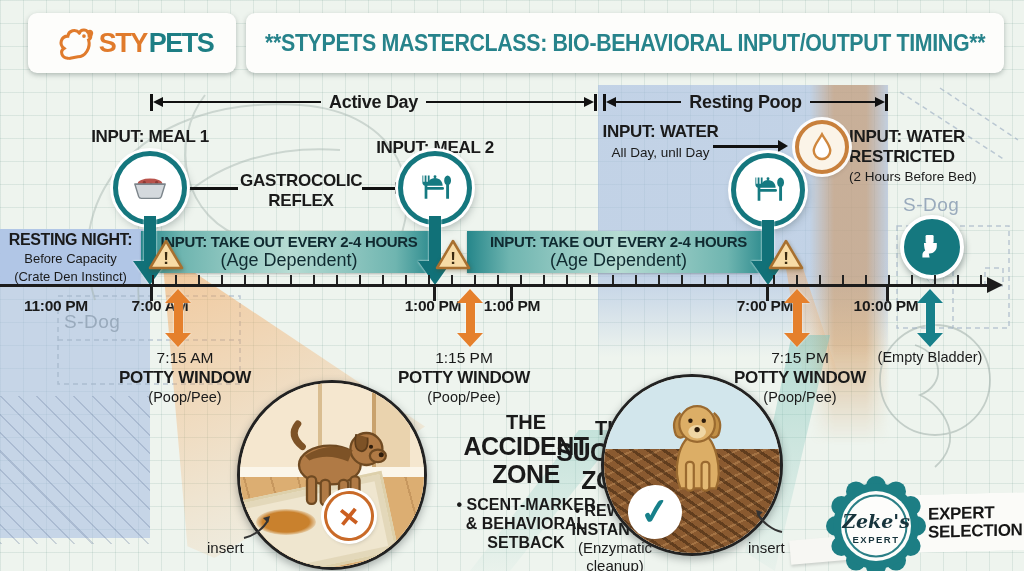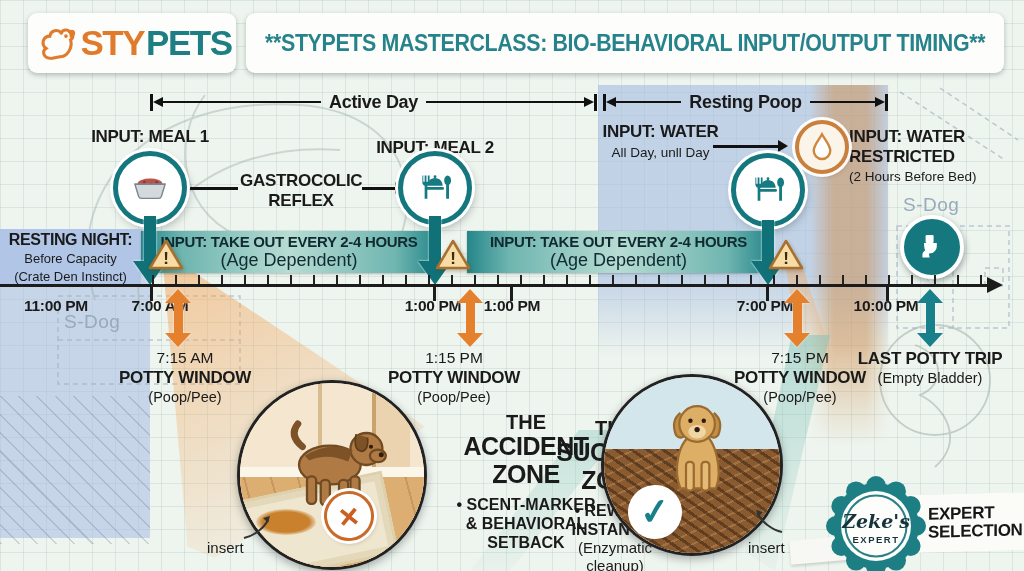--- a/index.html
+++ b/index.html
@@ -16,21 +16,21 @@
     background:linear-gradient(180deg, rgba(165,188,225,.6) 0 70%, rgba(165,188,225,0) 100%);}
   .region-tan{left:810px;top:85px;width:80px;height:360px;
     background:linear-gradient(90deg, rgba(205,140,75,0), rgba(205,140,75,.5) 30% 70%, rgba(205,140,75,0));
     -webkit-mask-image:linear-gradient(180deg,#000 72%,transparent);mask-image:linear-gradient(180deg,#000 72%,transparent);}
   .hatch{left:0;top:396px;width:150px;height:148px;
     background:repeating-linear-gradient(45deg, rgba(100,120,155,.28) 0 1.5px, transparent 1.5px 13px);}
   .beam{pointer-events:none;}
   
   .card{position:absolute;background:#fdfdfb;border-radius:9px;box-shadow:0 2px 5px rgba(60,80,75,.35);}
   .logo-card{left:28px;top:13px;width:208px;height:60px;display:flex;align-items:center;justify-content:center;gap:2px;}
-  .brand{font-size:35px;font-weight:800;letter-spacing:-1.5px;}
+  .brand{font-size:27px;font-weight:800;letter-spacing:-1.5px;}
   .brand-sty{color:#e07b2c;} .brand-pets{color:#1d7e84;}
   .title-card{left:246px;top:13px;width:758px;height:60px;display:flex;align-items:center;justify-content:center;}
   .title-card span{color:#27838b;font-weight:800;font-size:23px;letter-spacing:-0.4px;white-space:nowrap;transform:scaleX(.93);}
   
   .spanbar{position:absolute;height:18px;display:flex;align-items:center;}
   .endbar{width:3px;height:17px;background:#111;}
   .sline{flex:1;height:2.5px;background:#111;}
   .ah-l{width:0;height:0;border-right:10px solid #111;border-top:5.5px solid transparent;border-bottom:5.5px solid transparent;}
   .ah-r{width:0;height:0;border-left:10px solid #111;border-top:5.5px solid transparent;border-bottom:5.5px solid transparent;}
   .slab{font-weight:800;font-size:18px;padding:0 8px;white-space:nowrap;letter-spacing:-0.3px;}
@@ -320,32 +320,31 @@
     <div class="dup"></div>
       <div class="dstem"></div>
       <div class="ddn"></div>
     </div>
 
   <div class="event" style="left:103px;top:349px;width:164px;">
     <span class="et">7:15 AM</span>
     <span class="eT">POTTY WINDOW</span>
     <span class="es">(Poop/Pee)</span>
   </div>
-  <div class="event" style="left:372px;top:349px;width:164px;">
+  <div class="event" style="left:382px;top:349px;width:164px;">
     <span class="et">1:15 PM</span>
     <span class="eT">POTTY WINDOW</span>
     <span class="es">(Poop/Pee)</span>
   </div>
   <div class="event" style="left:718px;top:349px;width:164px;">
     <span class="et">7:15 PM</span>
     <span class="eT">POTTY WINDOW</span>
     <span class="es">(Poop/Pee)</span>
   </div>
   <div class="event" style="left:846px;top:349px;width:168px;">
-    <span class="eT">LAST POTTY TRIP</span>
     <span class="es">(Empty Bladder)</span>
   </div>
 
   <div class="sdog" style="left:64px;top:311px;">S-Dog</div>
   <div class="sdog" style="left:903px;top:194px;">S-Dog</div>
 
   <div class="inset" style="left:237px;top:380px;width:184px;height:184px;">
     <div class="abs" style="inset:0;background:#f5e7cf;"></div>
     <div class="abs" style="right:14px;top:0;width:34px;height:92px;background:#ead3ae;border-left:4px solid #c9a26d;"></div>
     <div class="abs" style="left:78px;top:0;width:4px;height:92px;background:#d9bd90;"></div>

